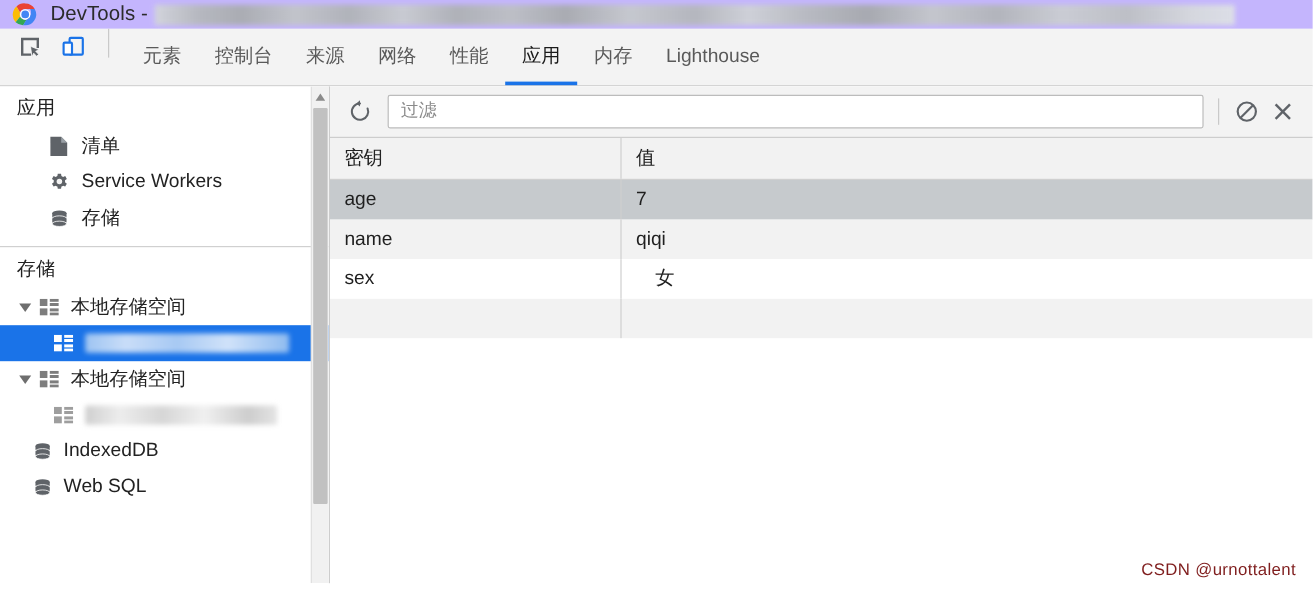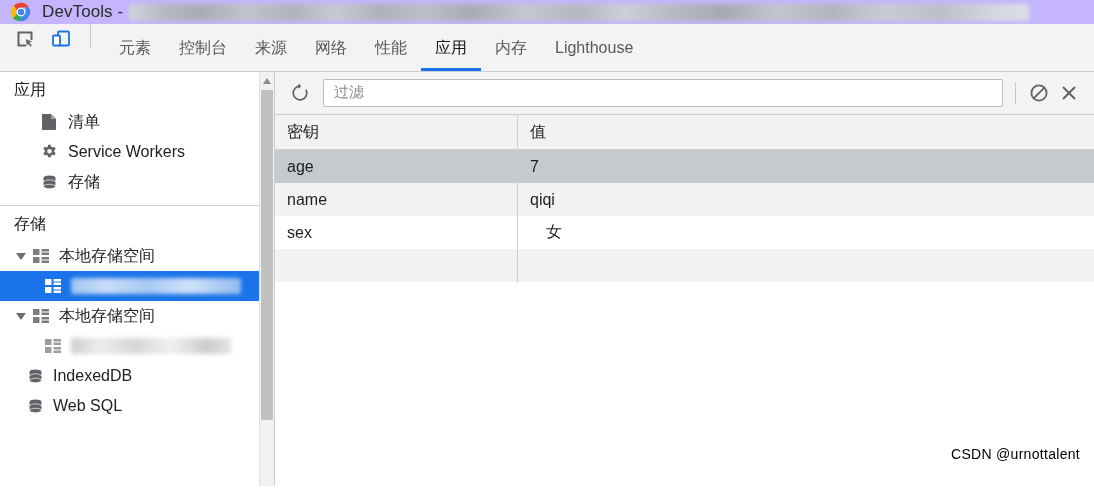--- a/index.html
+++ b/index.html
@@ -325,23 +325,23 @@
   .col-key   { width: 243px; flex: 0 0 243px; border-right: 1px solid #d0d0d0; }
   .col-value { flex: 1 1 auto; }
   .row-sel   { background: #c6cacd; }
   .row-alt   { background: #f2f2f2; }
   .row-plain { background: #ffffff; gap: 16px; }
   .grid-filler { flex: 1 1 auto; background: #ffffff; }
 
   .watermark {
     position: absolute;
     right: 14px;
-    bottom: 24px;
+    bottom: 4px;
     font-size: 14px;
-    color: #000000;
+    color: #7f1d1d;
     letter-spacing: 0.3px;
     user-select: none;
     text-align: right;
   }
 </style>
 </head>
 <body>
 
 <div class="titlebar">
   <div class="chrome-logo">

